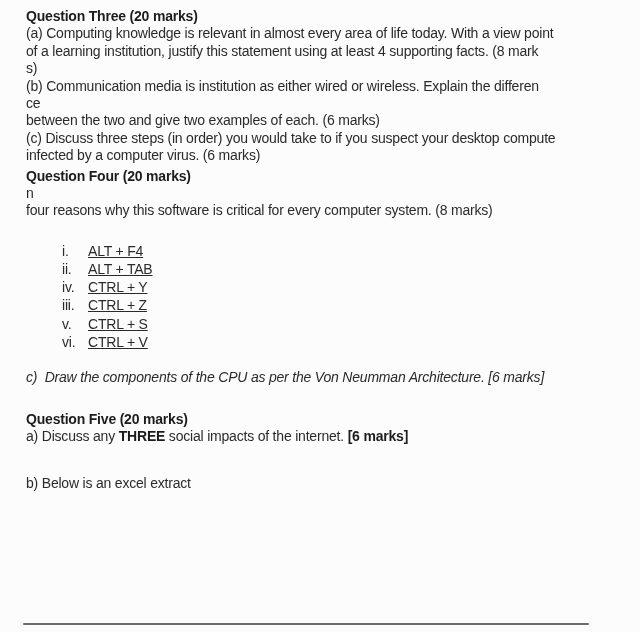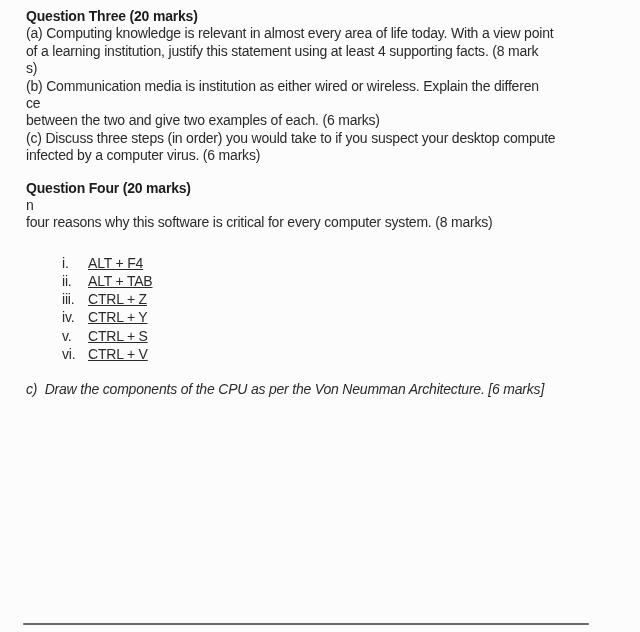--- a/index.html
+++ b/index.html
@@ -18,21 +18,21 @@
     padding: 8px 20px 13px 26px;
   }
   .line {
     font-size: 14px;
     line-height: 17.4px;
     white-space: pre;
     letter-spacing: -0.2px;
   }
   .heading { font-weight: bold; color: #1c1c1c; }
   .bold { font-weight: bold; color: #1c1c1c; }
-  .section-q4 { margin-top: 15px; }
+  .section-q4 { margin-top: 3px; }
   .shortcut-list { margin-top: 22px; margin-left: 36px; }
   .shortcut-item {
     display: flex;
     font-size: 14px;
     line-height: 18.2px;
     letter-spacing: -0.2px;
   }
   .numeral { display: inline-block; width: 26px; }
   .keys { display: inline-block; text-decoration: underline; }
   .part-c { margin-top: 18px; font-style: italic; }
@@ -73,35 +73,40 @@
     <div class="shortcut-list">
       <div class="shortcut-item">
         <span class="numeral">i.</span>
         <span class="keys">ALT + F4</span>
       </div>
       <div class="shortcut-item">
         <span class="numeral">ii.</span>
         <span class="keys">ALT + TAB</span>
       </div>
       <div class="shortcut-item">
+        <span class="numeral">iv.</span>
+        <span class="keys">CTRL + Y</span>
+      </div>
+      <div class="shortcut-item">
         <span class="numeral">iii.</span>
         <span class="keys">CTRL + Z</span>
-      </div>
-      <div class="shortcut-item">
-        <span class="numeral">iv.</span>
-        <span class="keys">CTRL + Y</span>
       </div>
       <div class="shortcut-item">
         <span class="numeral">v.</span>
         <span class="keys">CTRL + S</span>
       </div>
       <div class="shortcut-item">
         <span class="numeral">vi.</span>
         <span class="keys">CTRL + V</span>
       </div>
     </div>
 
     <div class="line part-c">c)  Draw the components of the CPU as per the Von Neumman Architecture. [6 marks]</div>
   </div>
 
+  <div class="section-q5">
+    <div class="line heading">Question Five (20 marks)</div>
+    <div class="line"><span>a) Discuss any </span><span class="bold">THREE</span><span> social impacts of the internet. </span><span class="bold">[6 marks]</span></div>
+    <div class="line part-b">b) Below is an excel extract</div>
+  </div>
 
   <div class="divider"></div>
 </div>
 
 </body></html>

